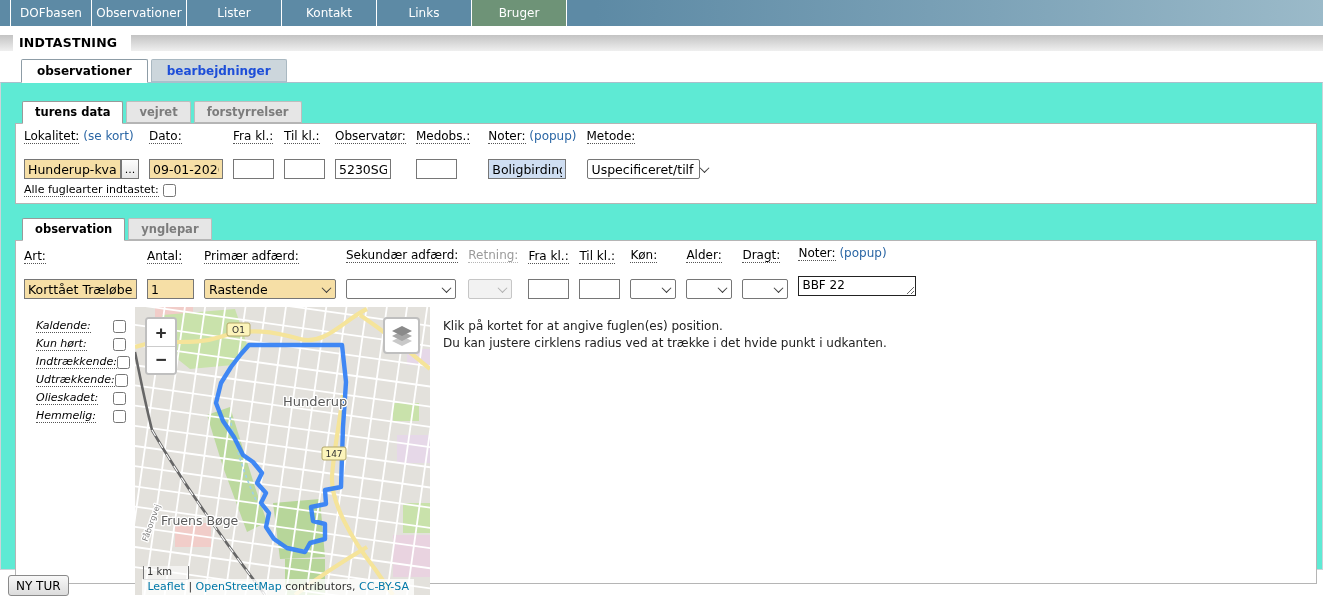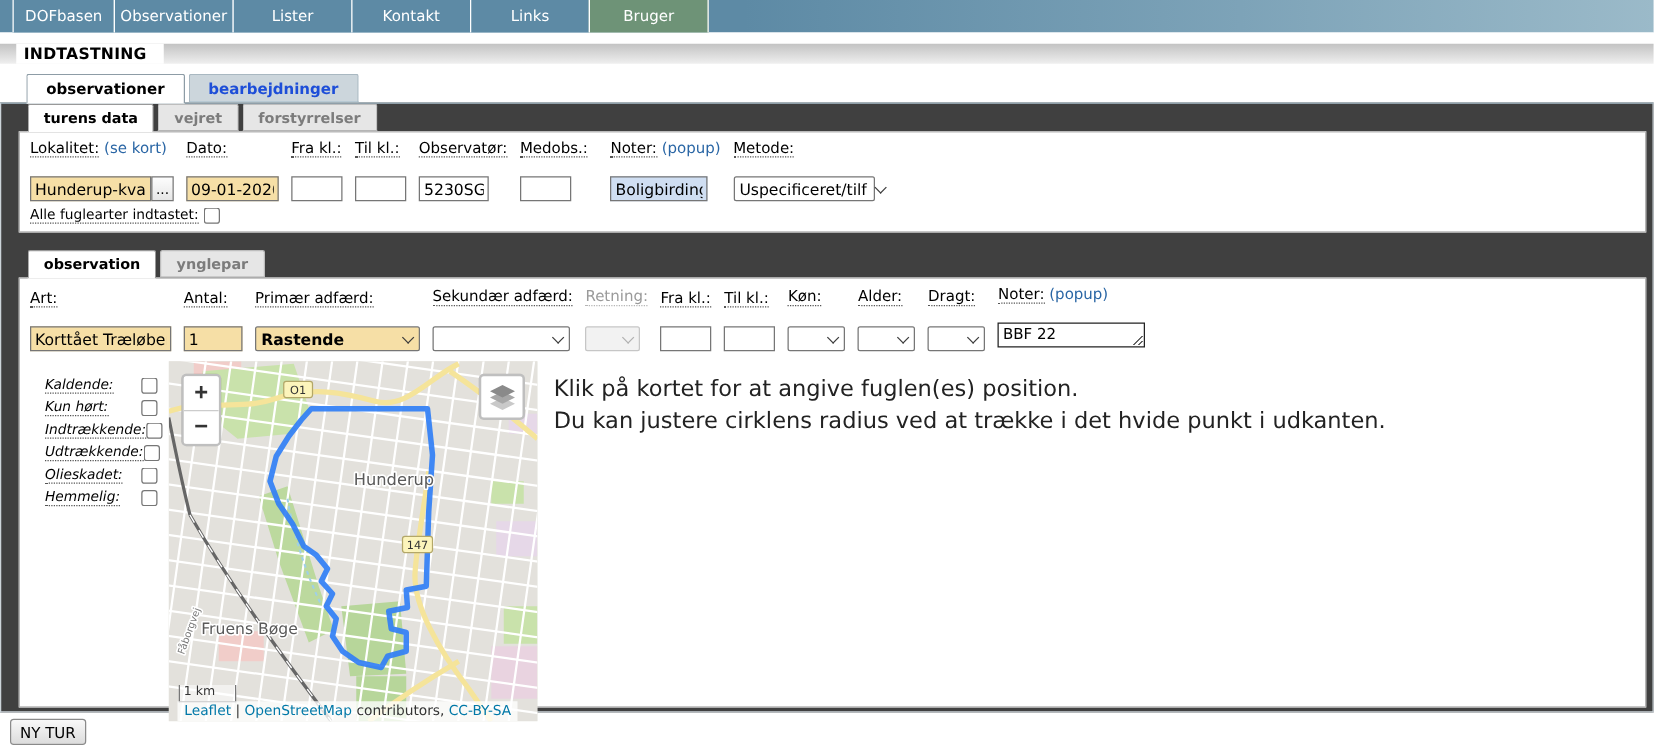--- a/index.html
+++ b/index.html
@@ -23,21 +23,21 @@
     background: #fff; padding: 0 14px 0 6px; font-weight: bold; font-size: 12.5px; letter-spacing: .2px; }
 
   
   .main-tabs { display: flex; gap: 3px; margin: 8px 0 0 21px; position: relative; z-index: 2; }
   .mtab { padding: 4px 15px 3px; font-weight: bold; font-size: 12px; cursor: pointer;
     border: 1px solid #9aabb6; border-bottom: 1px solid transparent; border-radius: 2px 2px 0 0; }
   .mtab.active { background: #fff; color: #000; border-color: #8d9ca6; border-bottom-color: #fff; margin-bottom: -1px; }
   .mtab.inactive { background: #ccd6dc; color: #1d4ed8; border-color: #a9b8c1; border-bottom-color: #a9bfcc; }
 
   .panel { border: 1px solid #ccd4d9; border-top: 1px solid #a9bfcc; height: 488px;
-    background: #404040; }
+    padding-top: 18px; background: #5eead4; }
 
   
   .inner-tabs { display: flex; gap: 3px; margin-left: 21px; position: relative; z-index: 2; }
   .itab { padding: 3px 12px 3px; font-weight: bold; font-size: 11.5px; cursor: pointer;
     border: 1px solid #b5b5b5; border-bottom: 1px solid transparent; border-radius: 2px 2px 0 0; }
   .itab.active { background: #fff; color: #000; border-color: #999; border-bottom-color: #fff; margin-bottom: -1px; }
   .itab.inactive { background: #e6e6e6; color: #7c7c7c; border-color: #bdbdbd; border-bottom-color: #b5b5b5; }
   .fieldset { border: 1px solid #b5b5b5; margin: 0 5px 0 14px; background: #fff; }
   .fs-trip { padding: 5px 8px 6px; }
   .fs-obs  { padding: 5px 8px 4px; height: 344px; }
@@ -53,21 +53,21 @@
   input.tan  { background: #f6dfa6; }
   input.blue { background: #cfdef2; }
   .w-lok { width: 97px; } .w-dato { width: 74px; } .w-time { width: 41px; }
   .w-obs { width: 56px; } .w-med { width: 41px; } .w-note { width: 78px; }
   .w-art { width: 113px; } .w-antal { width: 47px; }
   .btn-dots { height: 20px; width: 18px; border: 1px solid #767676; background: linear-gradient(#fdfdfd,#e6e6e6);
     font: 11px "DejaVu Sans", sans-serif; cursor: pointer; }
   .sel { display: inline-flex; align-items: center; justify-content: space-between; height: 20px;
     border: 1px solid #767676; border-radius: 2px; background: #fff; padding: 0 5px 0 4px;
     font-size: 12.5px; cursor: pointer; }
-  .sel.tan { background: #f6dfa6; font-weight: bold; }
+  .sel.tan { background: #f6dfa6; }
   .sel.disabled { background: #f2f2f2; border-color: #c6c6c6; cursor: default; }
   .chev { width: 7px; height: 7px; border-right: 1.6px solid #3a3a3a; border-bottom: 1.6px solid #3a3a3a;
     transform: rotate(45deg) translate(-1px,-1px); margin-left: 8px; flex: 0 0 auto; }
   .sel.disabled .chev { border-color: #b0b0b0; }
   .sel-metode { width: 113px; } .sel-prim { width: 132px; } .sel-sek { width: 110px; }
   .sel-ret { width: 44px; } .sel-small { width: 46px; }
   textarea.noter { width: 118px; height: 20px; border: 1px solid #222; font: 12px "DejaVu Sans", sans-serif;
     padding: 1px 3px; resize: both; overflow: hidden; background: #fff; }
   .check-row { display: flex; align-items: center; margin-top: 4px; font-size: 11px; }
   .check-row .lbl { border-bottom: 1px dotted #555; }
@@ -88,21 +88,21 @@
     font-size: 19px; font-weight: bold; color: #333; cursor: pointer; background: #fff; border: none; }
   .zoom-btn + .zoom-btn { border-top: 1px solid #ccc; }
   .layersctl { position: absolute; top: 10px; right: 10px; width: 37px; height: 37px; background: #fff;
     border: 2px solid rgba(0,0,0,.25); border-radius: 4px; display: flex; align-items: center; justify-content: center; cursor: pointer; }
   .scalebar { position: absolute; left: 8px; bottom: 15px; width: 46px; font-size: 10px; color: #333;
     line-height: 12px; padding: 0 3px 1px; border: 1px solid #777; border-top: none; background: rgba(255,255,255,.55); }
   .attribution { position: absolute; right: 16px; bottom: 0; background: rgba(255,255,255,.78);
     font-size: 11px; padding: 1px 5px 2px; color: #333; white-space: nowrap; }
   .attribution a { color: #0078a8; text-decoration: none; cursor: pointer; }
 
-  .instructions { margin-left: 13px; padding-top: 11px; font-size: 18px; color: #222; line-height: 1.38; }
+  .instructions { margin-left: 13px; padding-top: 11px; font-size: 12px; color: #222; line-height: 1.38; }
 
   
   .actions { margin: 5px 0 0 8px; display: flex; gap: 5px; }
   .btn { height: 21px; padding: 1px 7px; font: 12px "DejaVu Sans", sans-serif; color: #000;
     border: 1px solid #8a8a8a; border-radius: 3px; background: linear-gradient(#f8f8f8,#dcdcdc); cursor: pointer; }
 </style>
 </head>
 <body>
 
 <div class="navbar">

